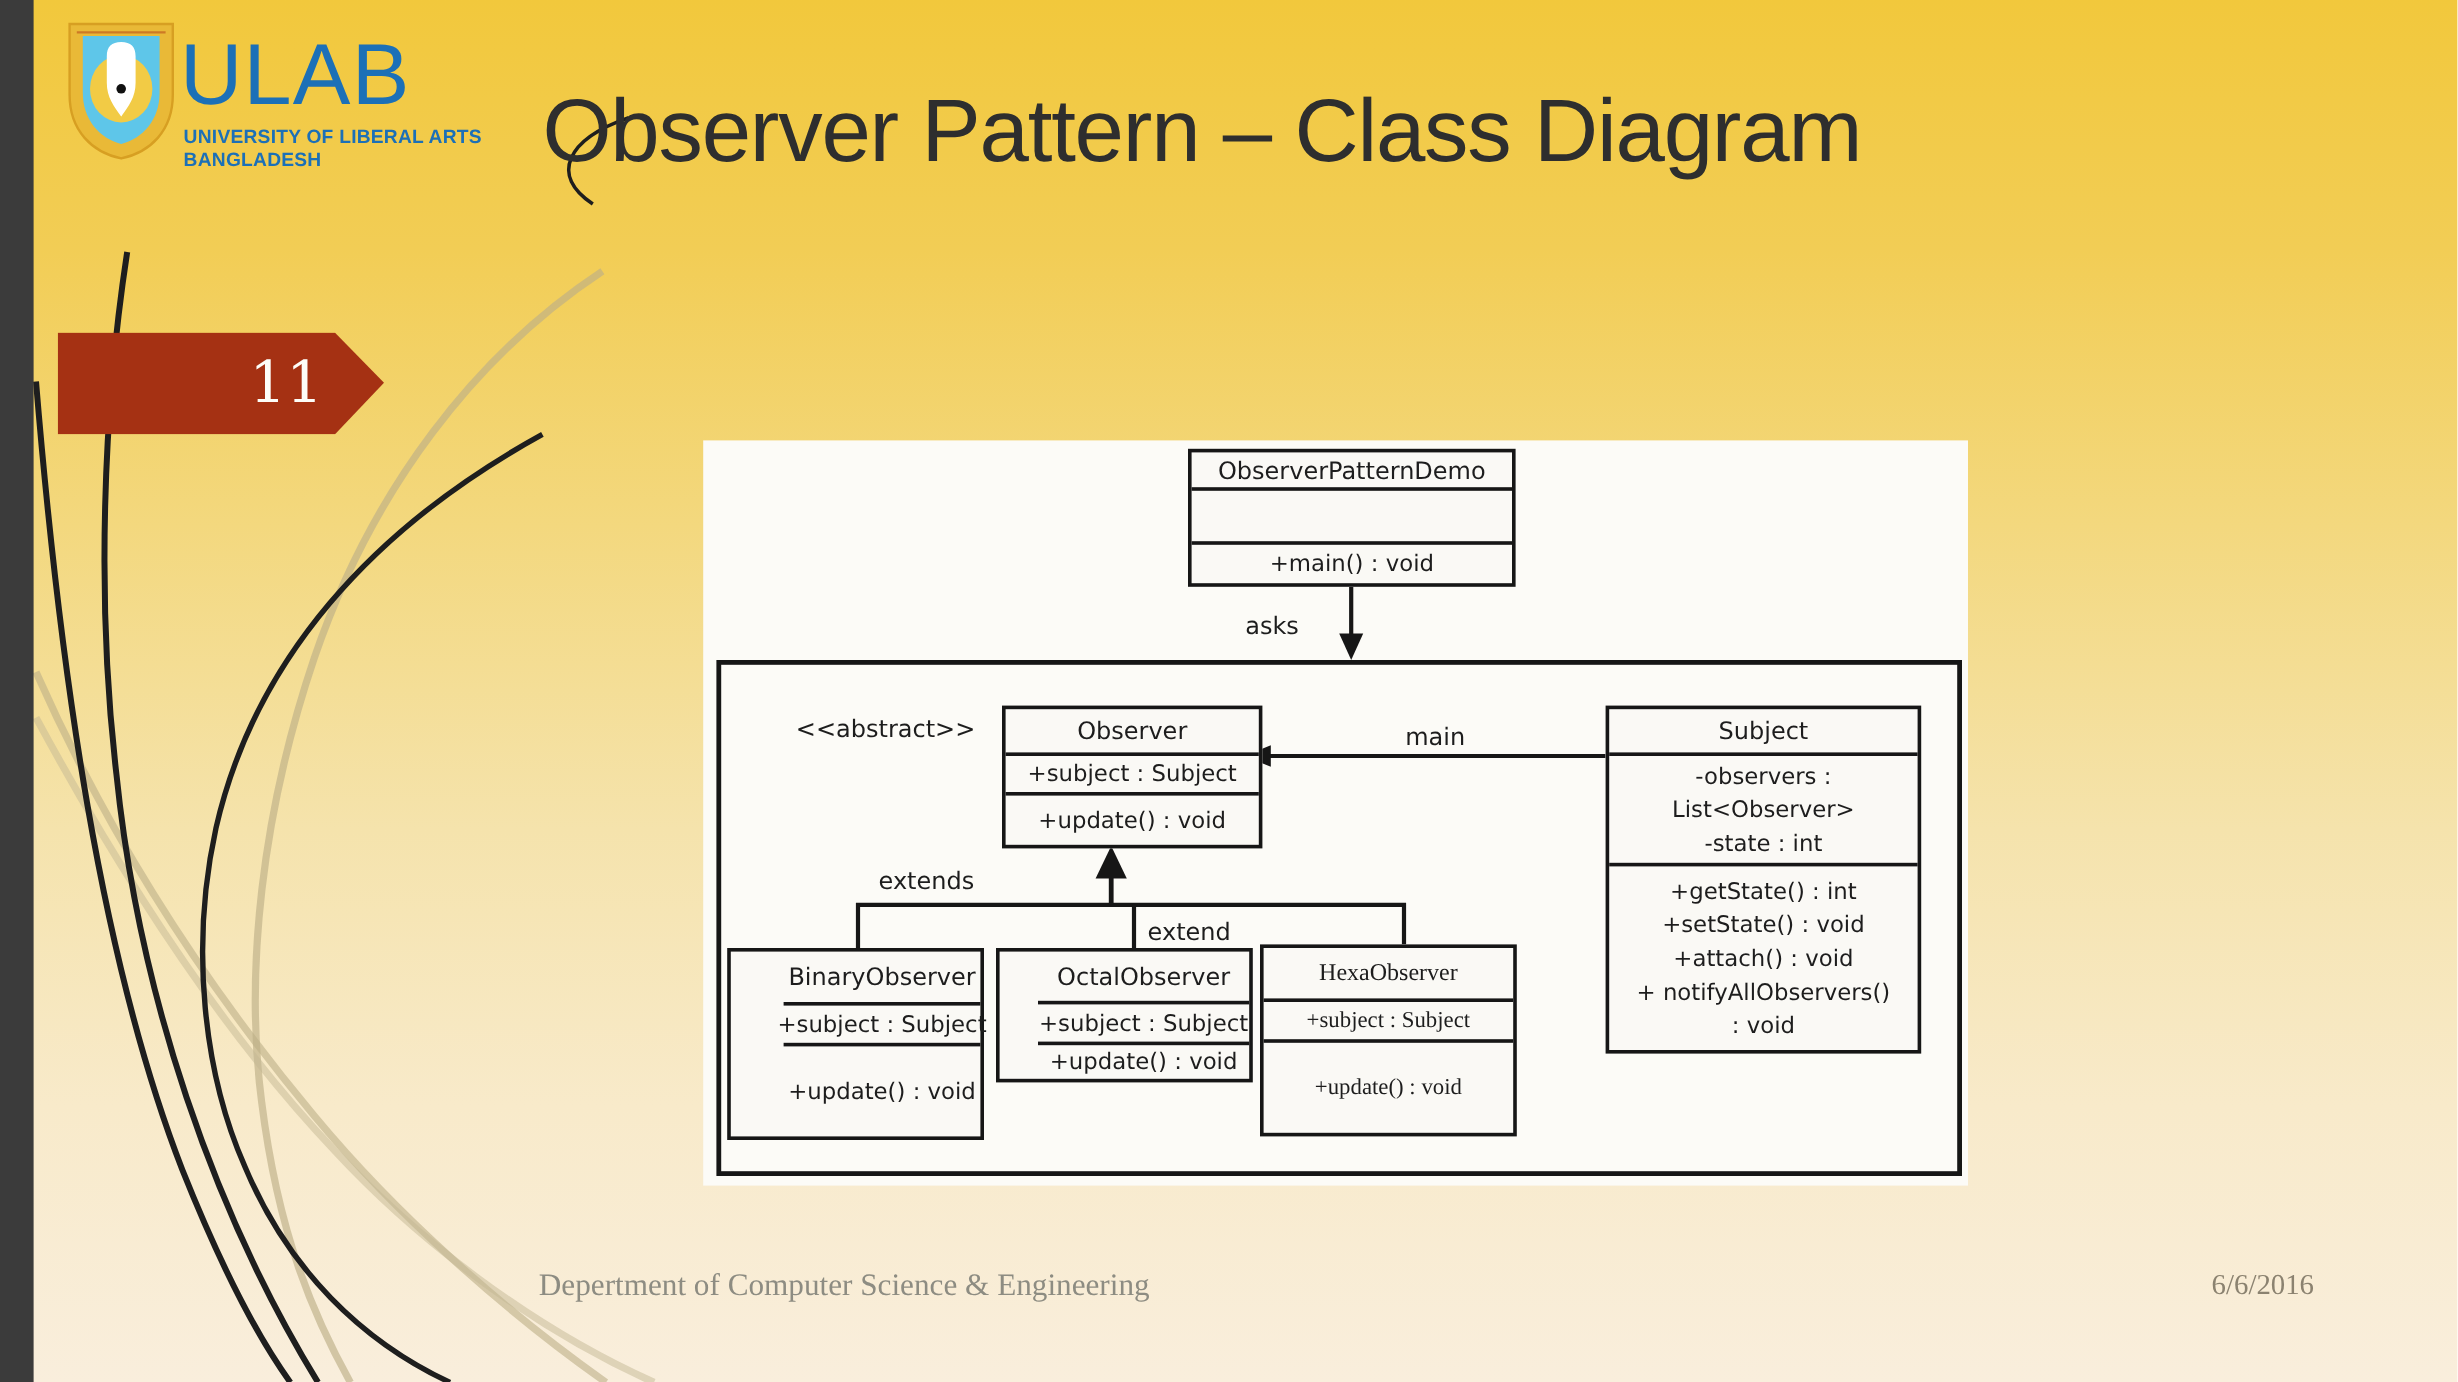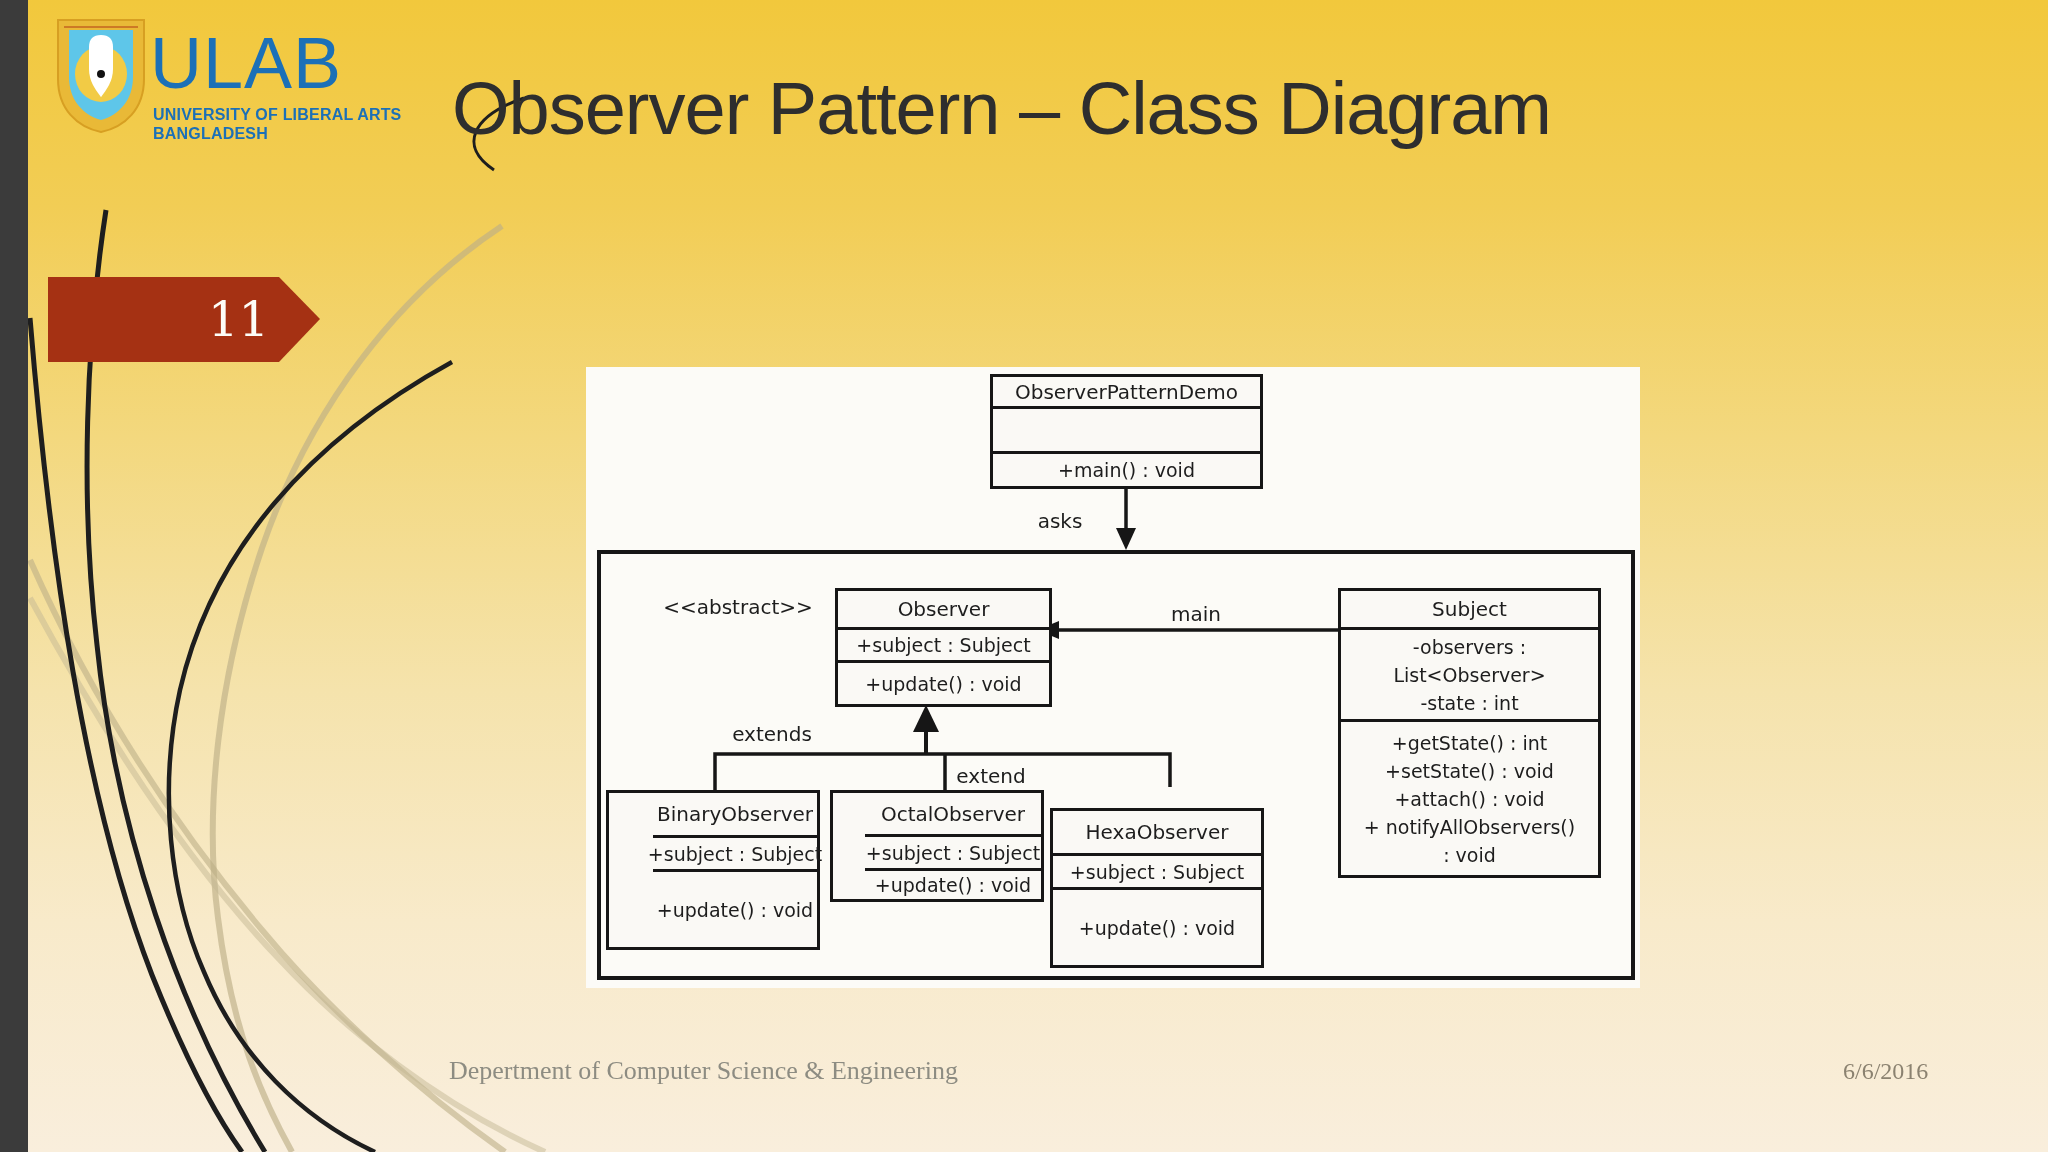--- a/index.html
+++ b/index.html
@@ -177,21 +177,21 @@
     <div class="cls" style="left:244px; top:423px; width:214px; height:112px;padding-left:32px;">
       <div class="cls-name" style="height:42px;">OctalObserver</div>
       <div class="cls-attrs" style="height:34px;">
         <div>+subject : Subject</div>
       </div>
       <div class="cls-methods">
         <div>+update() : void</div>
       </div>
     </div>
 
-    <div class="cls" style="left:464px; top:441px; width:214px; height:160px;">
+    <div class="cls" style="left:464px; top:420px; width:214px; height:160px;font-family:Liberation Serif, serif;">
       <div class="cls-name" style="height:42px;">HexaObserver</div>
       <div class="cls-attrs" style="height:34px;">
         <div>+subject : Subject</div>
       </div>
       <div class="cls-methods">
         <div>+update() : void</div>
       </div>
     </div>
 
   </div>

